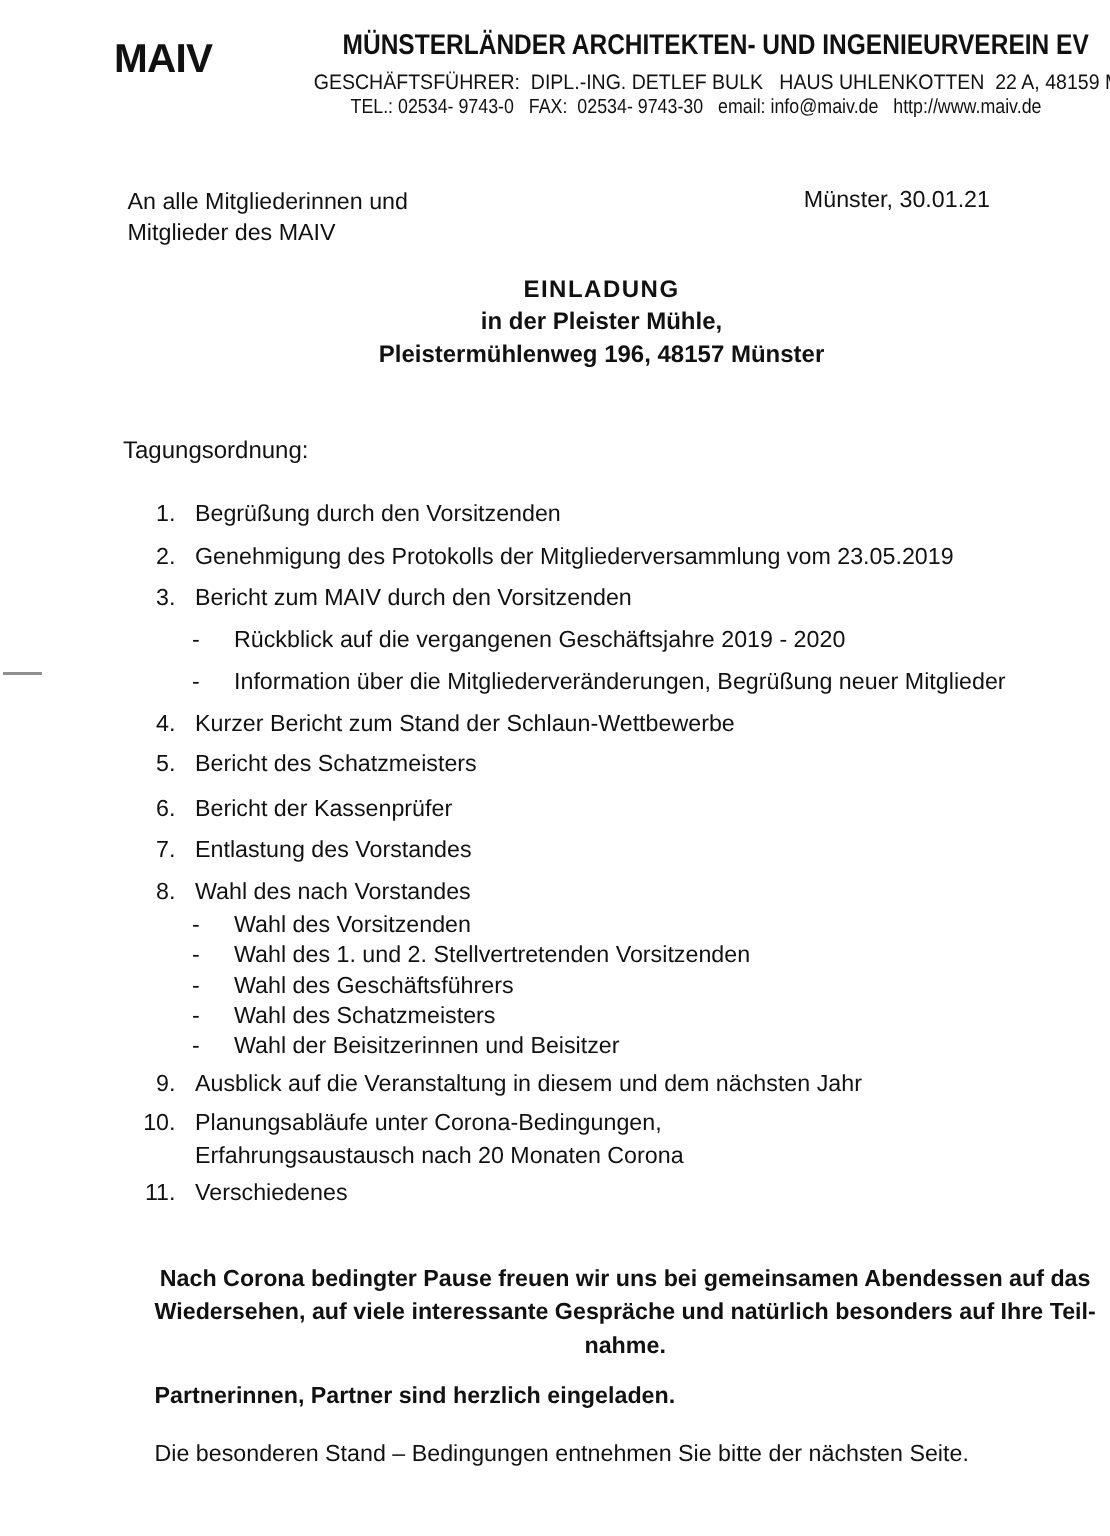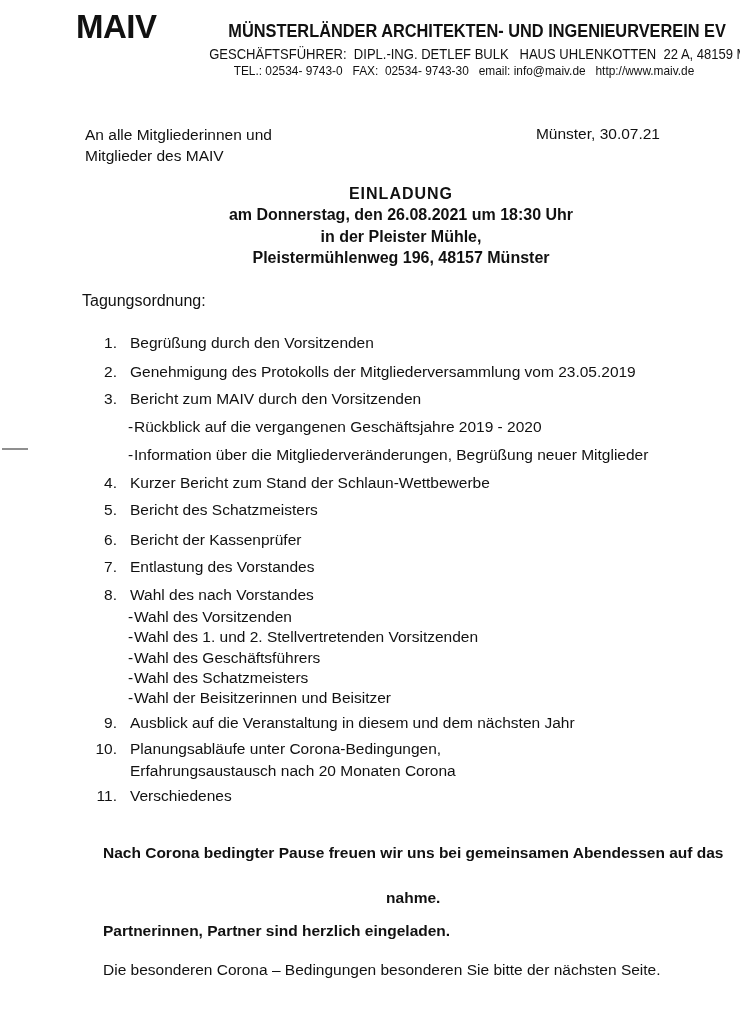--- a/index.html
+++ b/index.html
@@ -7,22 +7,22 @@
   body {
     position: relative;
     font-family: "Liberation Sans", sans-serif;
     color: #111111;
     overflow: hidden;
   }
   .abs { position: absolute; white-space: pre; }
 
   
   .logo {
-    left: 76px; top: 10px;
-    font-size: 33px; font-weight: bold; letter-spacing: -0.5px;
+    left: 76px; top: 26px;
+    font-size: 27px; font-weight: bold; letter-spacing: -0.5px;
     line-height: 1;
   }
   .hdr-col {
     position: absolute; left: 190px; top: 0; width: 548px;
     text-align: center;
   }
   .hdr-line { position: absolute; left: 0; width: 100%; white-space: pre; text-align: center; }
   .org-name {
     top: 20px; font-size: 19px; font-weight: bold;
     transform: scaleX(0.86); transform-origin: 50% 50%;
@@ -47,21 +47,21 @@
   }
   .title-block div { white-space: pre; }
   .title-main { letter-spacing: 1px; }
 
   
   .agenda-heading { left: 82px; top: 292px; font-size: 16px; font-weight: normal; }
   .agenda-row { position: absolute; left: 0; top: 0; width: 100%; font-size: 15.5px; }
   .agenda-row .num  { position: absolute; left: 90px;  width: 27px; text-align: right; white-space: pre; }
   .agenda-row .txt  { position: absolute; left: 130px; white-space: pre; }
   .agenda-row .dash { position: absolute; left: 128px; white-space: pre; }
-  .agenda-row .stxt { position: absolute; left: 134px; white-space: pre; }
+  .agenda-row .stxt { position: absolute; left: 156px; white-space: pre; }
 
   
   .closing-1 { left: 103px; top: 842px; font-size: 15.5px; font-weight: bold; line-height: 22.3px; white-space: pre; text-align: center; }
   .closing-2 { left: 103px; top: 922px; font-size: 15.5px; font-weight: bold; }
   .closing-3 { left: 103px; top: 961px; font-size: 15.5px; }
 
   
   .fold-mark {
     position: absolute; left: 2px; top: 448px; width: 26px; height: 2px;
     background: #8f8f8f;
@@ -71,25 +71,24 @@
 <body>
 
 <div class="abs logo">MAIV</div>
 <div class="hdr-col">
   <div class="hdr-line org-name">MÜNSTERLÄNDER ARCHITEKTEN- UND INGENIEURVEREIN EV</div>
   <div class="hdr-line hdr-contact1">GESCHÄFTSFÜHRER:  DIPL.-ING. DETLEF BULK   HAUS UHLENKOTTEN  22 A, 48159 MÜNSTER</div>
   <div class="hdr-line hdr-contact2">TEL.: 02534- 9743-0   FAX:  02534- 9743-30   email: info@maiv.de   http://www.maiv.de</div>
 </div>
 
 <div class="abs recipient"><span>An alle Mitgliederinnen und</span><br><span>Mitglieder des MAIV</span></div>
-<div class="abs date-line">Münster, 30.07.21</div>
+<div class="abs date-line">Münster, 30.01.21</div>
 
 <div class="title-block">
   <div class="title-main">EINLADUNG</div>
-  <div>am Donnerstag, den 26.08.2021 um 18:30 Uhr</div>
   <div>in der Pleister Mühle,</div>
   <div>Pleistermühlenweg 196, 48157 Münster</div>
 </div>
 
 <div class="abs agenda-heading">Tagungsordnung:</div>
 
 <div class="agenda-row" style="top:334px">
     <span class="num">1.</span>
     <span class="txt">Begrüßung durch den Vorsitzenden</span>
   </div>
@@ -158,17 +157,17 @@
     <span class="txt">Planungsabläufe unter Corona-Bedingungen,</span>
   </div>
 <div class="agenda-row" style="top:762px">
     <span class="txt">Erfahrungsaustausch nach 20 Monaten Corona</span>
   </div>
 <div class="agenda-row" style="top:787px">
     <span class="num">11.</span>
     <span class="txt">Verschiedenes</span>
   </div>
 
-<div class="abs closing-1"><span>Nach Corona bedingter Pause freuen wir uns bei gemeinsamen Abendessen auf das</span><br><br><span>nahme.</span></div>
+<div class="abs closing-1"><span>Nach Corona bedingter Pause freuen wir uns bei gemeinsamen Abendessen auf das</span><br><span>Wiedersehen, auf viele interessante Gespräche und natürlich besonders auf Ihre Teil-</span><br><span>nahme.</span></div>
 <div class="abs closing-2">Partnerinnen, Partner sind herzlich eingeladen.</div>
-<div class="abs closing-3">Die besonderen Corona – Bedingungen besonderen Sie bitte der nächsten Seite.</div>
+<div class="abs closing-3">Die besonderen Stand – Bedingungen entnehmen Sie bitte der nächsten Seite.</div>
 
 <div class="fold-mark"></div>
 
 </body></html>

